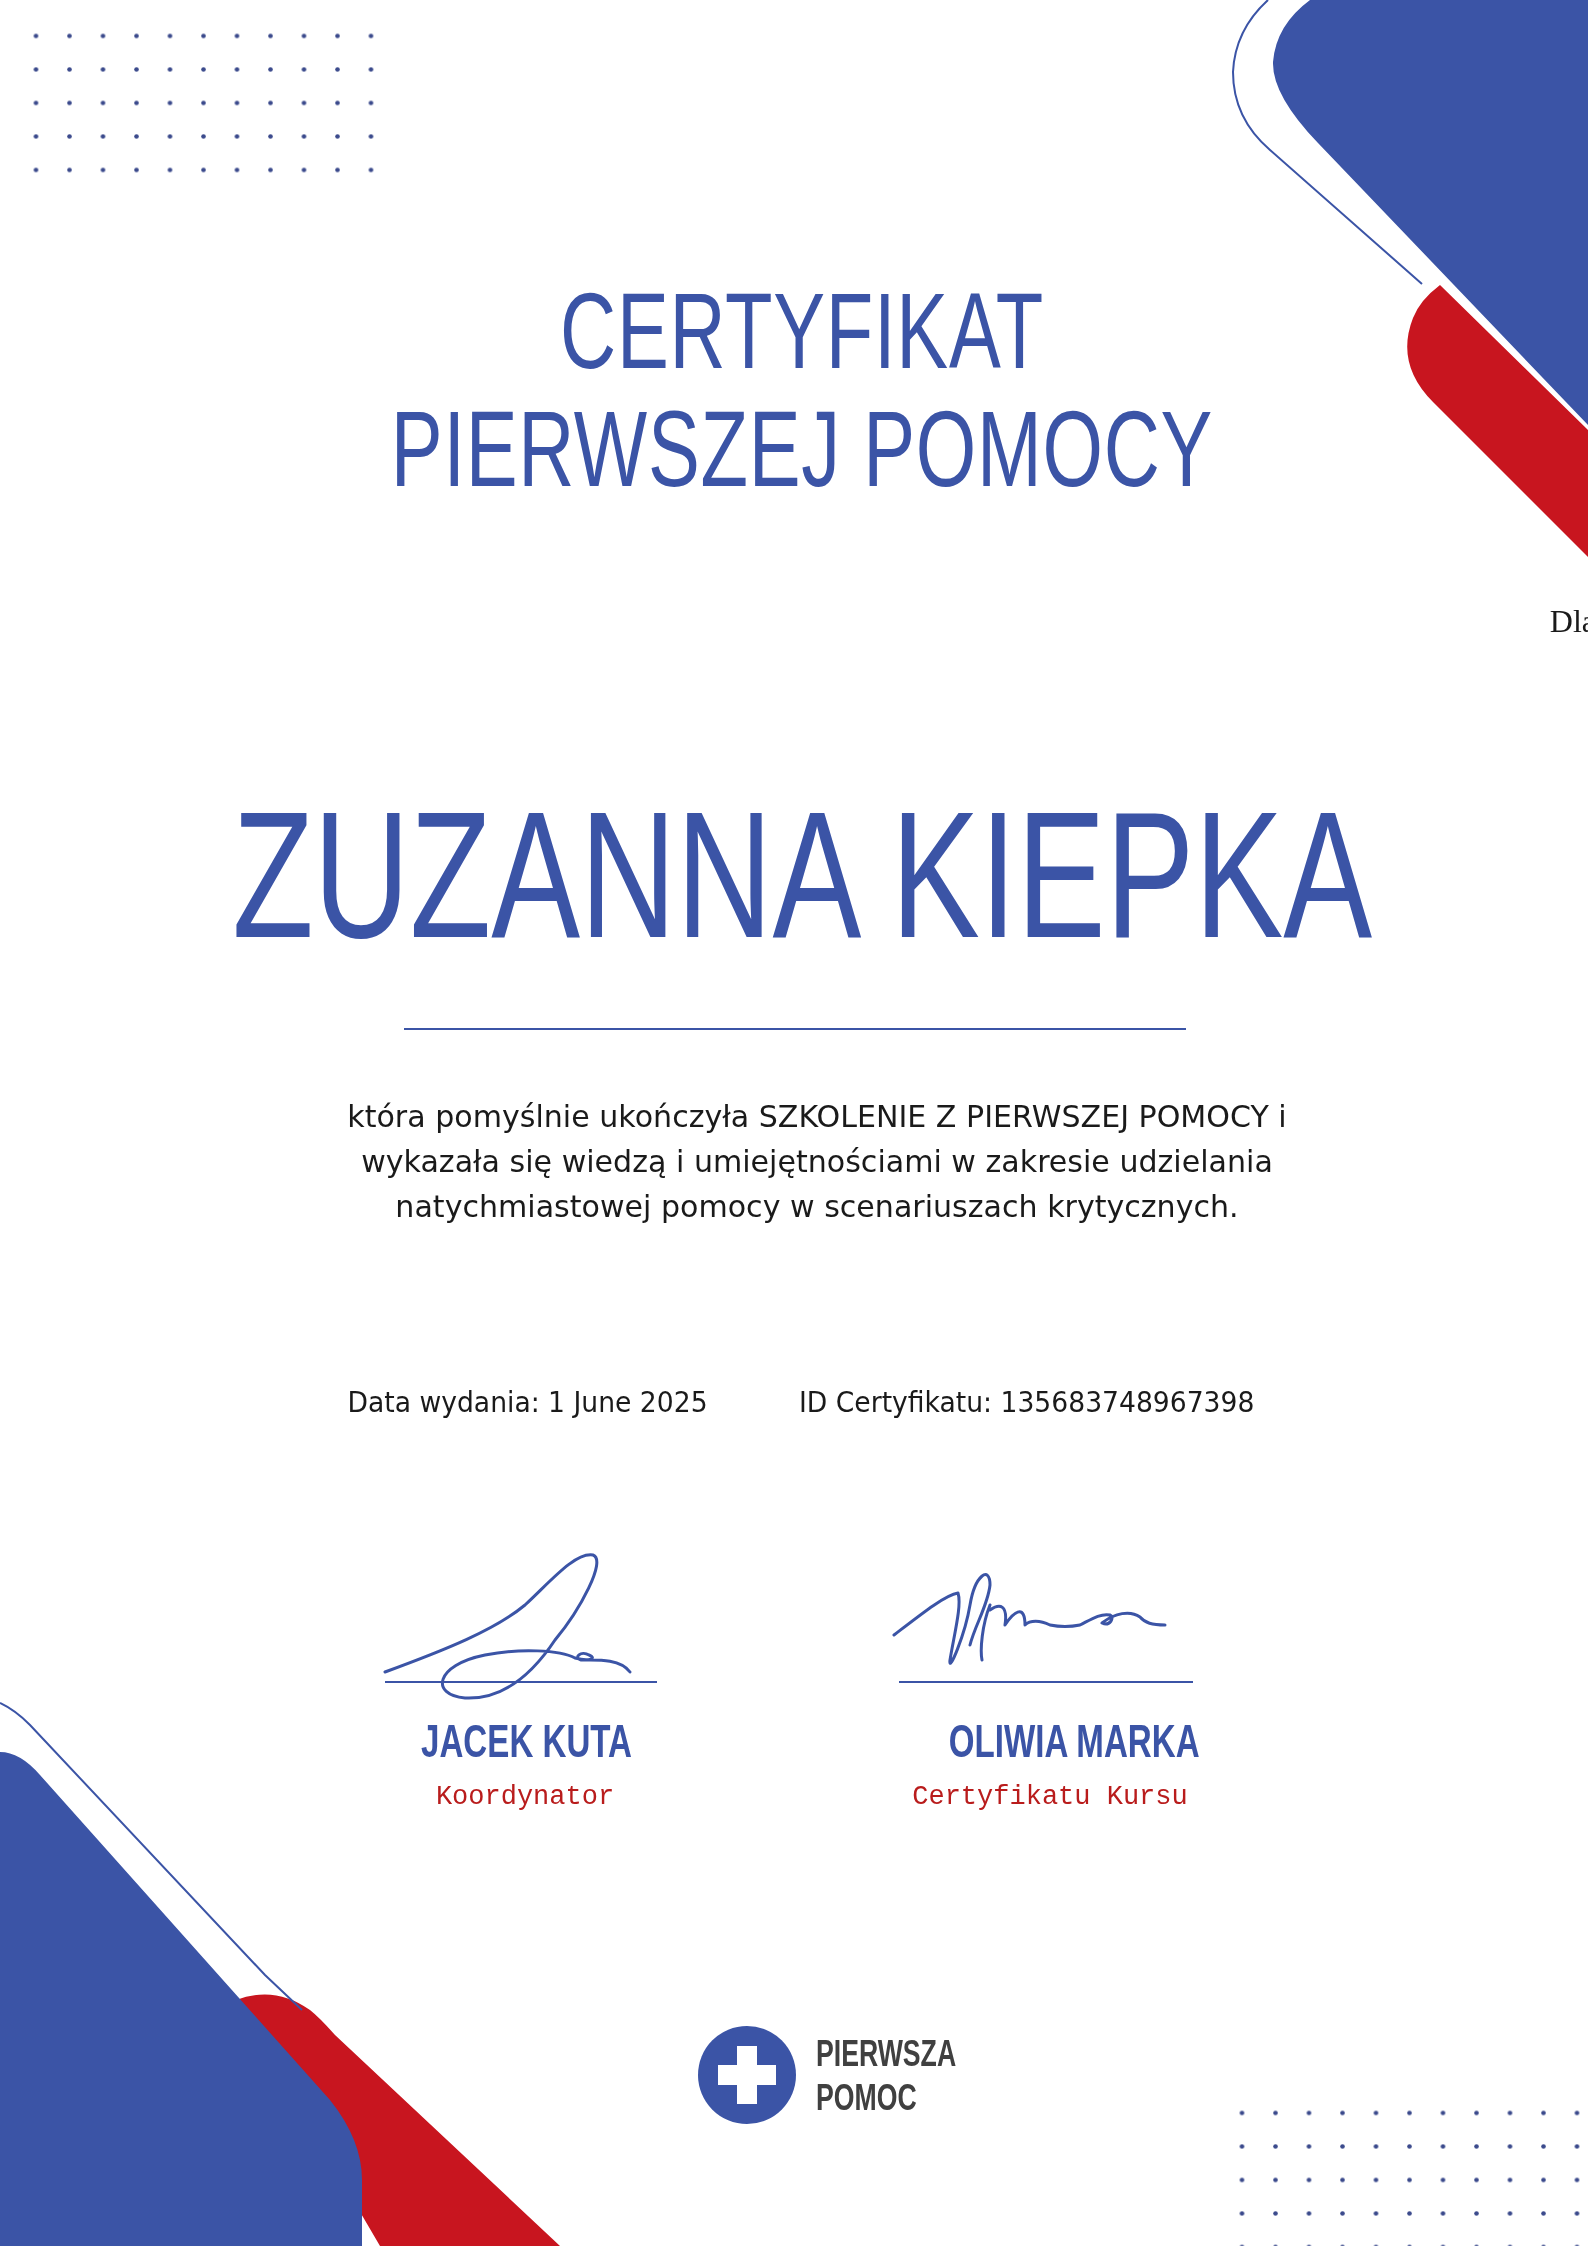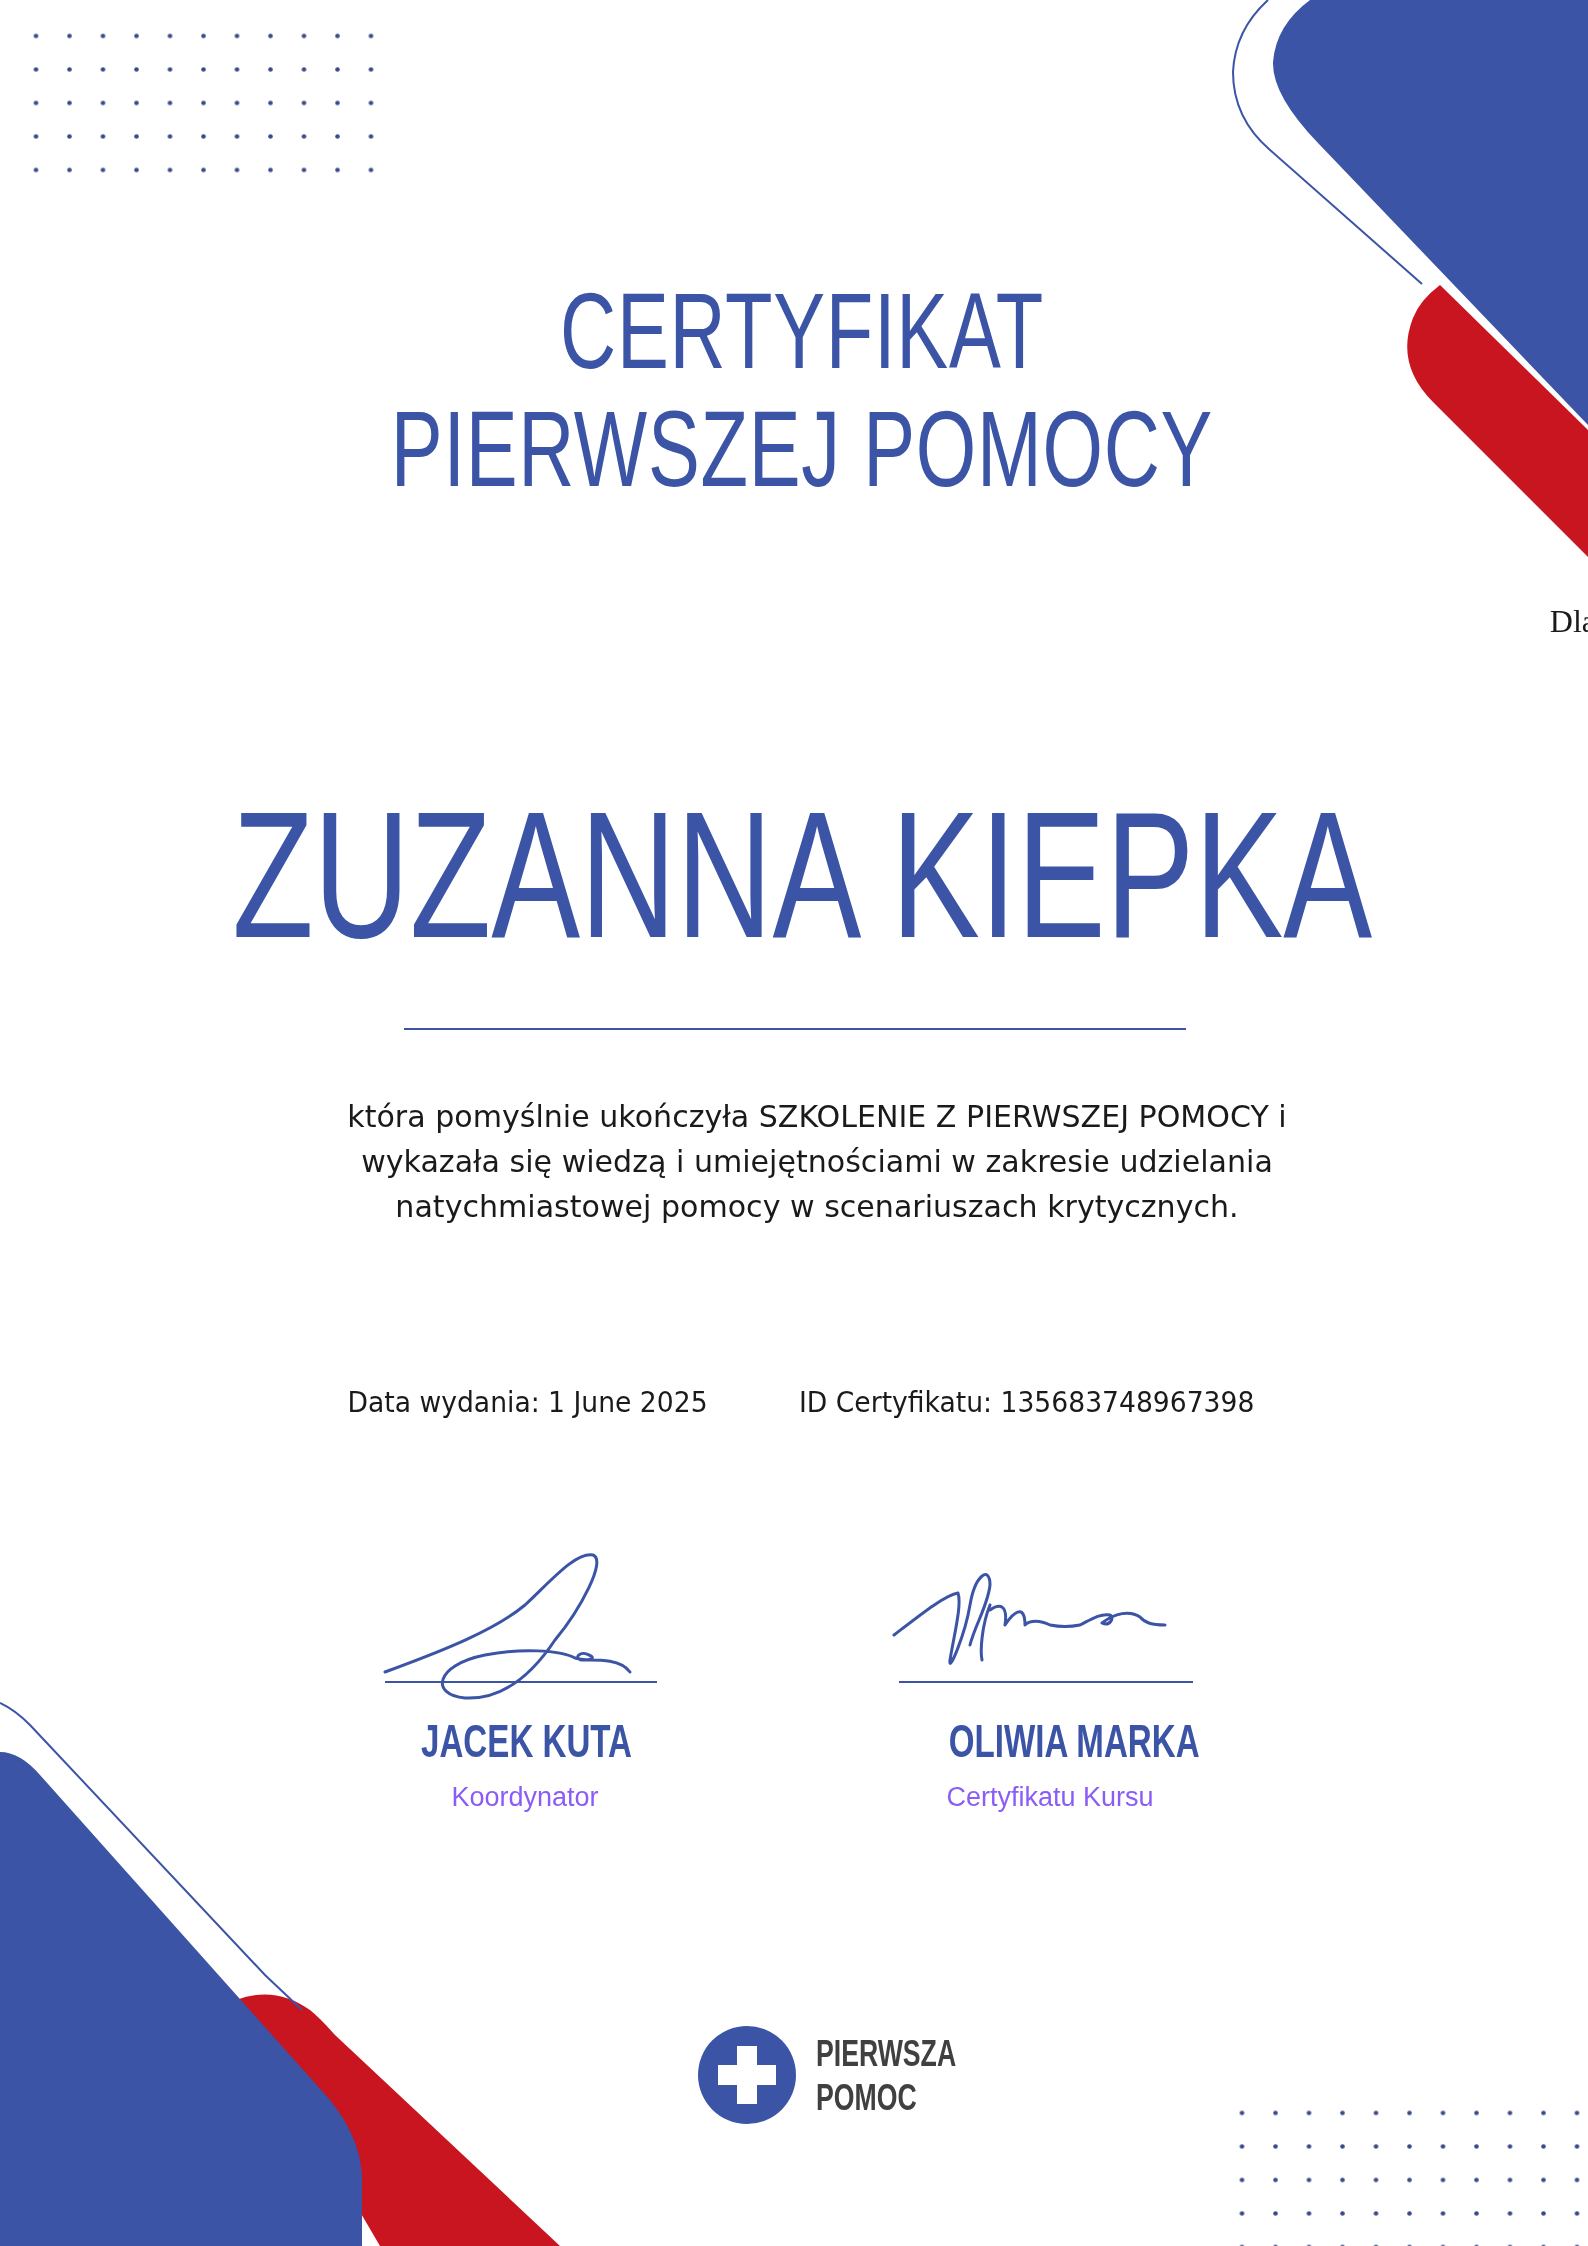--- a/index.html
+++ b/index.html
@@ -13,21 +13,21 @@
   .name span { display: inline-block; transform: scaleX(0.74); }
   .rule { position: absolute; left: 404px; top: 1028px; width: 782px; height: 2px; background: #3b54a6; }
   .body-text { top: 1094px; font-family: "DejaVu Sans", sans-serif; font-size: 31px; line-height: 45px; color: #1a1a1a; margin-left: 15px; }
   .body-text div { transform: scaleX(0.97); }
   .meta { top: 1386px; font-family: "DejaVu Sans", sans-serif; font-size: 28px; color: #1a1a1a; text-decoration: underline; }
   .meta span { display: inline-block; transform: scaleX(0.95); }
   .meta .gap { display: inline-block; width: 70px; }
   .sig { position: absolute; text-align: center; }
   .sig-name { position: absolute; color: #3b54a6; font-size: 46px; font-weight: bold; white-space: nowrap; }
   .sig-name span { display: inline-block; transform: scaleX(0.72); }
-  .sig-role { position: absolute; font-family: Liberation Sans, sans-serif; font-size: 27px; color: #8b5cf6; white-space: nowrap; }
+  .sig-role { position: absolute; font-family: Liberation Mono, monospace; font-size: 27px; color: #b91c1c; white-space: nowrap; }
   .logo { position: absolute; left: 697px; top: 2025px; width: 100px; height: 100px; }
   .logo-text { position: absolute; left: 816px; top: 2032px; font-size: 36px; line-height: 44px; color: #404040; font-weight: bold; }
   .logo-text span { display: block; transform: scaleX(0.74); transform-origin: left; }
 </style>
 </head>
 <body>
 
 <svg class="deco" viewBox="0 0 1588 2246" xmlns="http://www.w3.org/2000/svg">
   <defs>
     <pattern id="dots" x="0" y="0" width="33.5" height="33.5" patternUnits="userSpaceOnUse">

